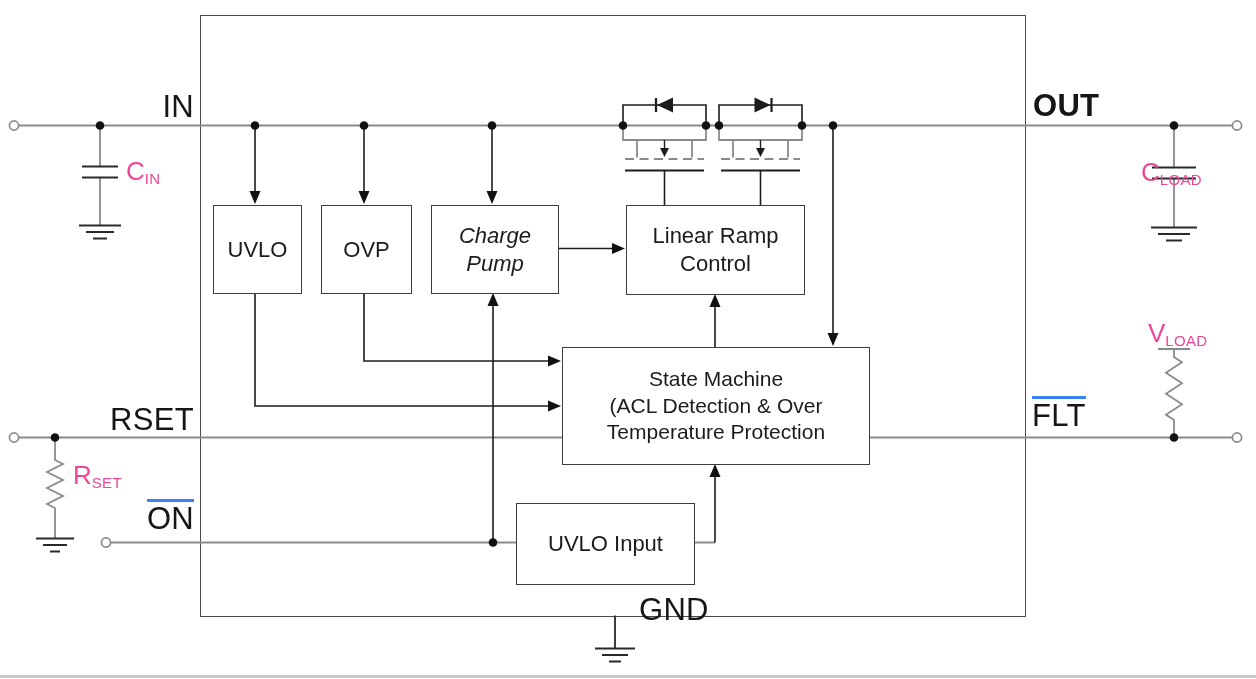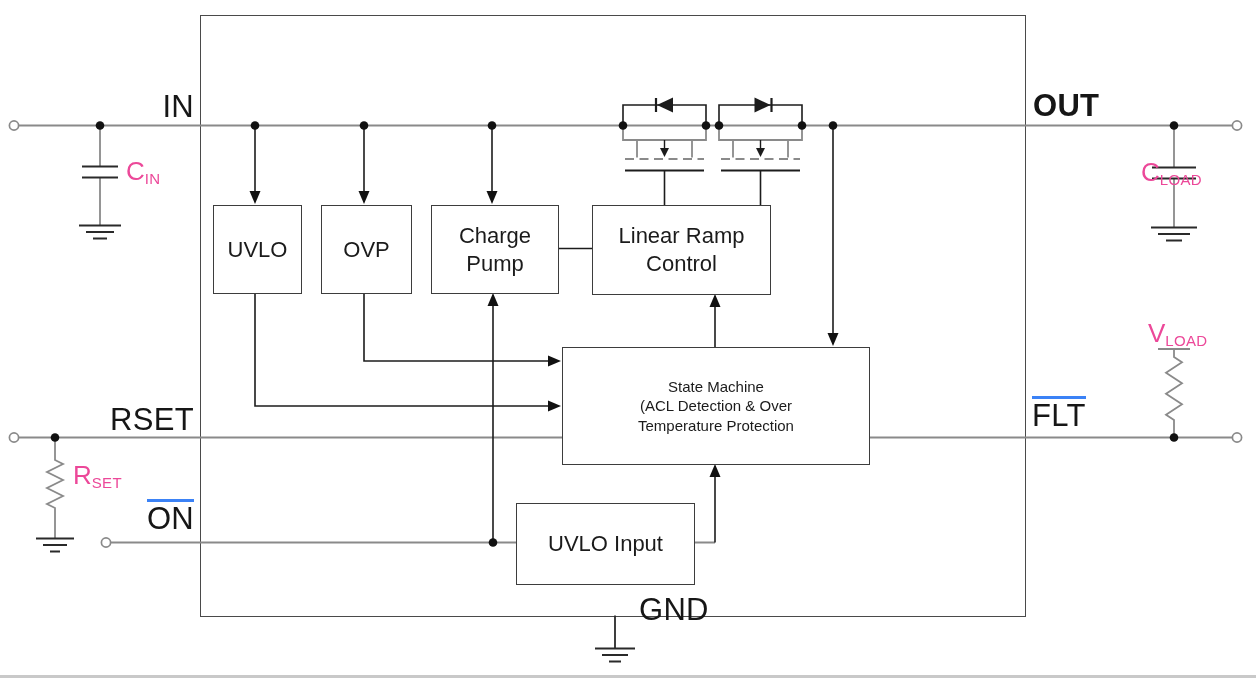--- a/index.html
+++ b/index.html
@@ -140,29 +140,29 @@
       <circle cx="106" cy="542.5" r="4.6"></circle>
     </g>
   </svg>
 
   <div class="block" style="left:321px;top:205px;width:89px;height:87px;">
     <span class="lbl">OVP</span>
   </div>
   <div class="block" style="left:213px;top:205px;width:87px;height:87px;">
     <span class="lbl">UVLO</span>
   </div>
-  <div class="block" style="left:431px;top:205px;width:126px;height:87px;">
+  <div class="block" style="left:431px;top:205px;width:126px;height:87px;font-style:italic;">
     <span class="lbl">Charge
 Pump</span>
   </div>
-  <div class="block" style="left:592px;top:205px;width:177px;height:88px;text-align:center;">
+  <div class="block" style="left:626px;top:205px;width:177px;height:88px;text-align:center;">
     <span class="lbl">Linear Ramp
 Control</span>
   </div>
-  <div class="block" style="left:562px;top:347px;width:306px;height:116px;font-size:15px;">
+  <div class="block" style="left:562px;top:347px;width:306px;height:116px;font-size:21px;">
     <span class="lbl">State Machine
 (ACL Detection &amp; Over
 Temperature Protection</span>
   </div>
   <div class="block" style="left:516px;top:503px;width:177px;height:80px;">
     <span class="lbl">UVLO Input</span>
   </div>
 
   <div class="pin-label" style="left:118px;top:89px;width:76px;text-align:right;">IN</div>
   <div class="pin-label" style="left:1033px;top:88px;font-weight:bold;">OUT</div>

